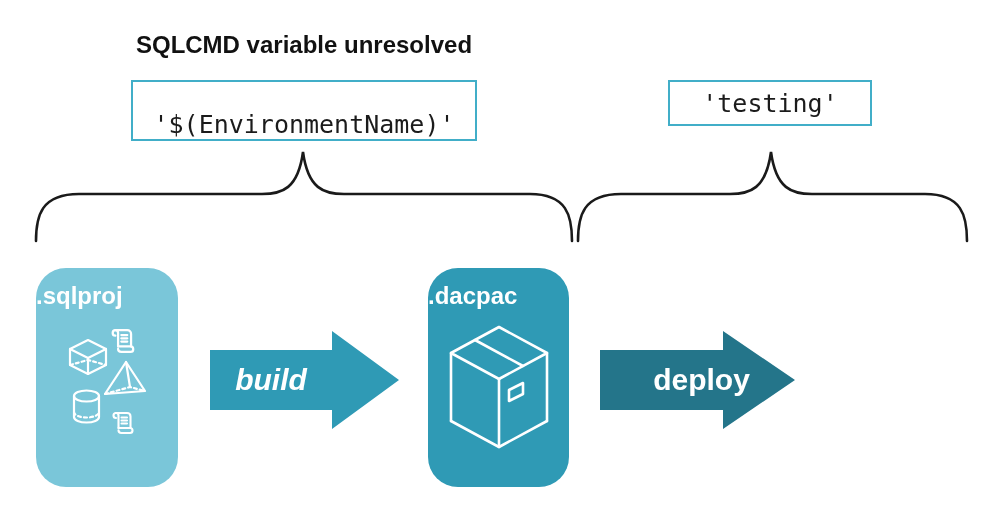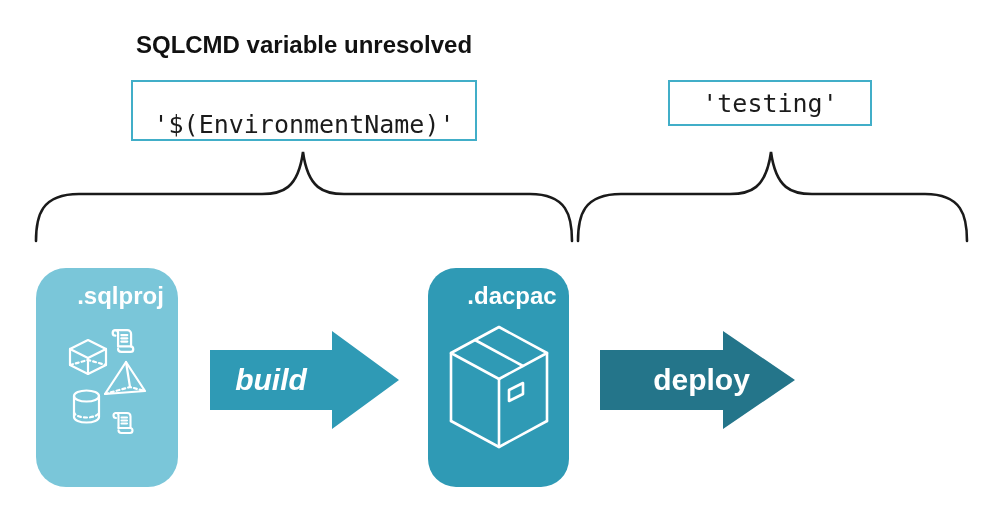--- a/index.html
+++ b/index.html
@@ -41,32 +41,30 @@
   #braces-layer { position: absolute; left: 0; top: 0; }
 
   .node {
     position: absolute;
     top: 268px;
     width: 142px;
     height: 219px;
     border-radius: 30px;
   }
   #node-sqlproj  { left: 36px;  background: #7AC6D9; }
-  #node-dacpac   { left: 428px; background: #2F9AB5; width: 141px; border-radius: 28px; }
+  #node-dacpac   { left: 428px; background: #2F9AB5; width: 141px; }
   #node-database { left: 821px; background: #24758A; width: 141px; }
 
   .node-label {
     position: absolute;
     top: 14px;
     left: 0; right: 0;
-    text-align: center;
     color: #ffffff;
     font-size: 24px;
     font-weight: 700;
-    padding-left: 27px;
   }
   .node-icon { position: absolute; }
   #sqlproj-icon  { left: 16px; top: 58px; }
   #dacpac-icon   { left: 20px; top: 56px; }
   #database-icon { left: 34px; top: 70px; }
 
   .arrow-svg { position: absolute; top: 331px; }
   #build-arrow-svg  { left: 210px; }
   #deploy-arrow-svg { left: 600px; }
 

